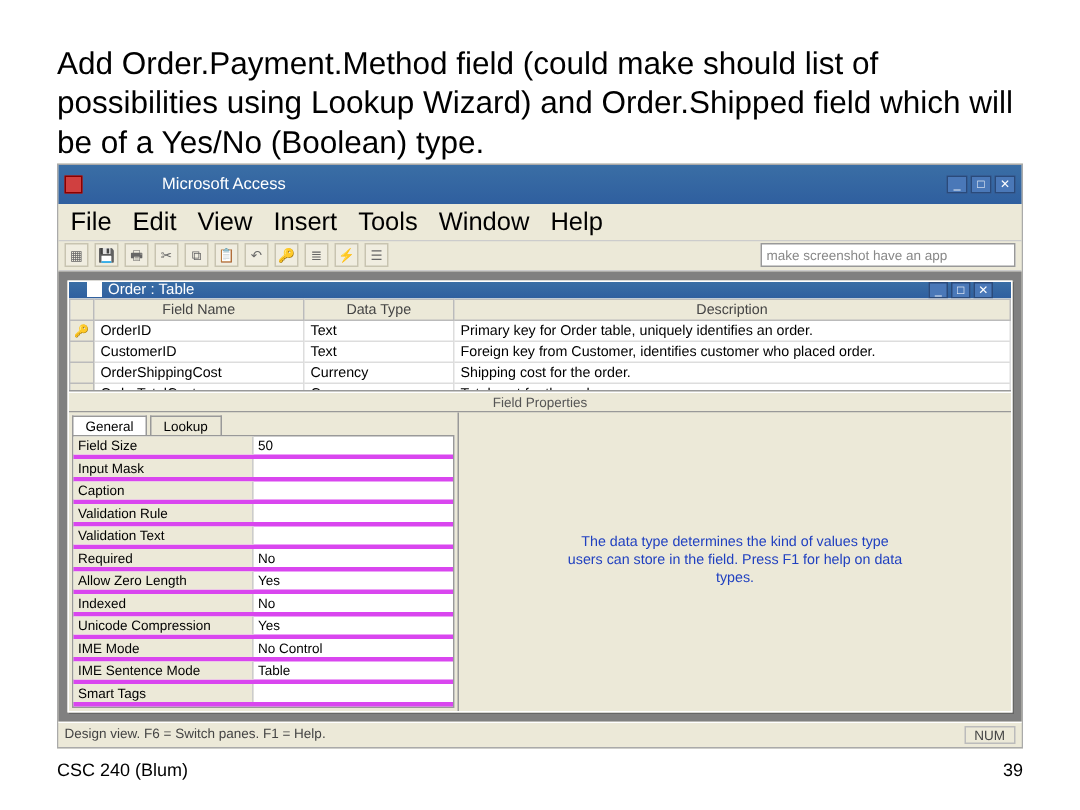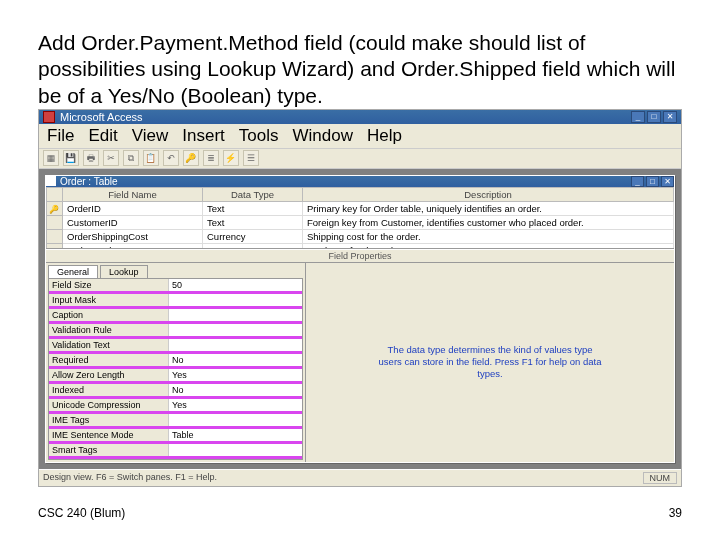--- a/index.html
+++ b/index.html
@@ -24,25 +24,26 @@
 
   
   .access-window {
     border: 1px solid #aaa;
     background: #ece9d8;
     font-size: 10px;
   }
   .titlebar {
     background: linear-gradient(#3a6ea5, #2f5f9f);
     color: #fff;
-    height: 14px;
+    height: 26px;
     display: flex;
     align-items: center;
     padding: 0 4px;
     font-size: 11px;
+    gap: 48px;
   }
   .titlebar .access-icon {
     width: 12px; height: 12px;
     background: #d04040;
     margin-right: 5px;
     border: 1px solid #800;
   }
   .titlebar .win-buttons { margin-left:auto; display:flex; gap:2px; }
   .titlebar .win-buttons span {
     width: 14px; height: 12px;
@@ -95,21 +96,21 @@
     box-shadow: 1px 1px 0 #666;
     height: 100%;
     display:flex;
     flex-direction:column;
   }
   .inner-titlebar {
     background: linear-gradient(#3a6ea5,#2f5f9f);
     color:#fff;
     height:16px;
     display:flex; align-items:flex-start;
-    padding:0 0;
+    padding:0 12px;
     font-size:10px;
   }
   .inner-titlebar .icon {
     width:10px; height:10px; background:#fff; margin-right:4px;
   }
   .inner-titlebar .spacer { flex:1; }
   .inner-titlebar .wbtn {
     width:13px; height:11px; background:#4a78b8;
     border:1px solid #2a4a7a; margin-left:2px;
     font-size:8px; text-align:center; line-height:9px;
@@ -267,20 +268,21 @@
       <span class="tbtn">💾</span>
       <span class="tbtn">🖶</span>
       <span class="tbtn">✂</span>
       <span class="tbtn">⧉</span>
       <span class="tbtn">📋</span>
       <span class="tbtn">↶</span>
       <span class="tbtn">🔑</span>
       <span class="tbtn">≣</span>
       <span class="tbtn">⚡</span>
       <span class="tbtn">☰</span>
+      <div class="helpbox">make screenshot have an app</div>
     </div>
 
     <div class="workspace">
 
       <div class="inner-window">
 
         <div class="inner-titlebar">
           <span class="icon"></span>
           <span>Order : Table</span>
           <span class="spacer"></span>
@@ -367,21 +369,22 @@
                 </div>
               <div class="prow">
                   <div class="plabel">Indexed</div>
                   <div class="pvalue">No</div>
                 </div>
               <div class="prow">
                   <div class="plabel">Unicode Compression</div>
                   <div class="pvalue">Yes</div>
                 </div>
               <div class="prow">
-                  <div class="plabel">IME Tags</div>
+                  <div class="plabel">IME Mode</div>
+                  <div class="pvalue">No Control</div>
                 </div>
               <div class="prow">
                   <div class="plabel">IME Sentence Mode</div>
                   <div class="pvalue">Table</div>
                 </div>
               <div class="prow">
                   <div class="plabel">Smart Tags</div>
                   <div class="pvalue"></div>
                 </div>
             </div>

